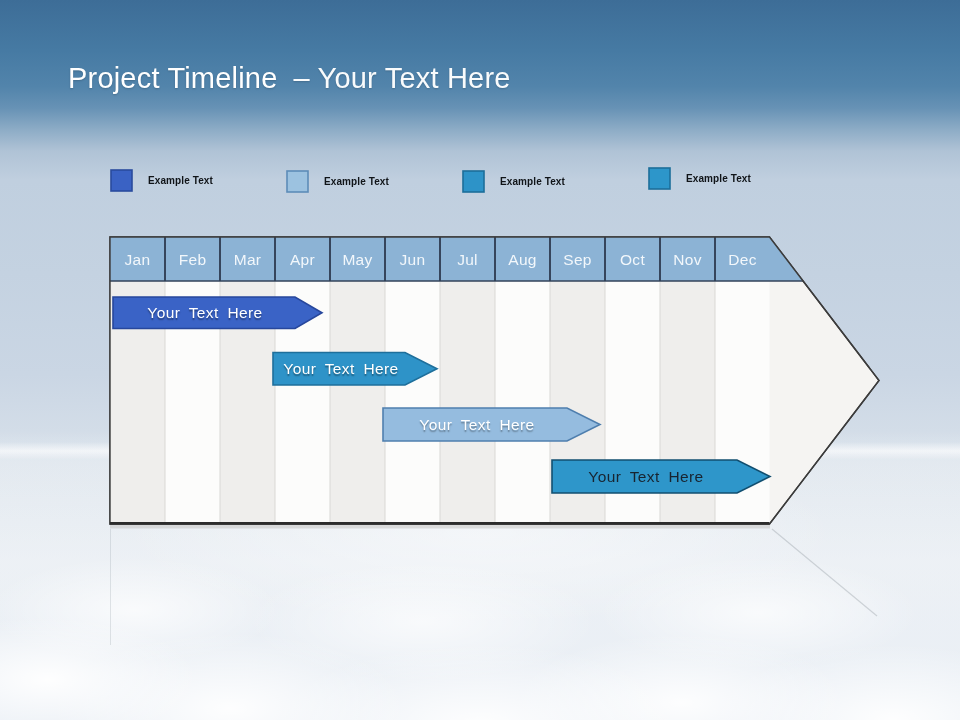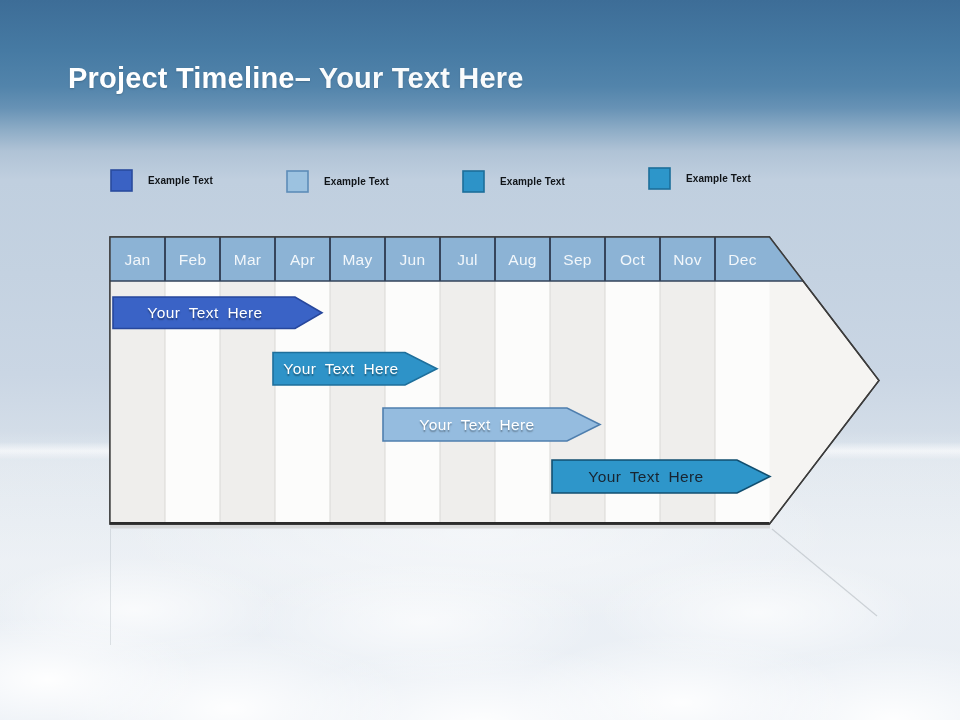--- a/index.html
+++ b/index.html
@@ -29,22 +29,22 @@
       radial-gradient(ellipse 250px 85px at 44% 66%,  rgba(255,255,255,.68), rgba(255,255,255,0) 70%),
       radial-gradient(ellipse 230px 80px at 79% 63%,  rgba(255,255,255,.7),  rgba(255,255,255,0) 70%),
       radial-gradient(ellipse 520px 130px at 50% 36%, rgba(255,255,255,.45), rgba(255,255,255,0) 70%),
       linear-gradient(180deg, rgba(255,255,255,0) 0%, rgba(244,247,250,.5) 45%, rgba(235,240,246,.92) 100%);
   }
   .title{
     position:absolute;left:68px;top:62px;color:#ffffff;
     font-size:29px;letter-spacing:.2px;white-space:nowrap;
     text-shadow:0 1px 2px rgba(0,0,0,.18);
   }
-  .title .t-bold{font-weight:700;}
-  .title .t-rest{font-weight:700;margin-left:0;opacity:.97;}
+  .title .t-bold{font-weight:400;}
+  .title .t-rest{font-weight:400;margin-left:16px;opacity:.97;}
   .legend{position:absolute;left:0;top:0;width:960px;height:0;}
   .legend-item{position:absolute;display:flex;align-items:center;height:22px;}
   .legend-item .sw{display:block;margin-right:15px;}
   .legend-item .lbl{font-size:10px;font-weight:700;color:#101418;letter-spacing:.1px;white-space:nowrap;}
   .li-0{left:110px;top:169px;}
   .li-1{left:286px;top:170px;}
   .li-2{left:462px;top:170px;}
   .li-3{left:648px;top:167px;}
   svg text{font-family:"Liberation Sans",sans-serif;}
   .chart-svg{position:absolute;left:0;top:0;}

